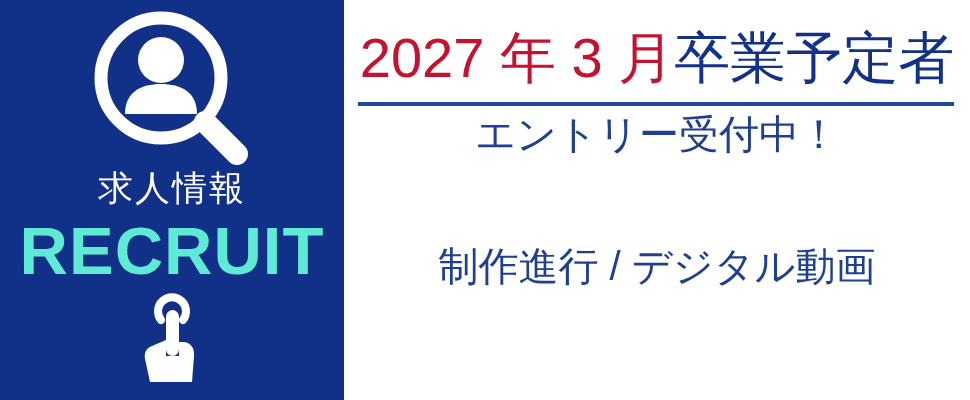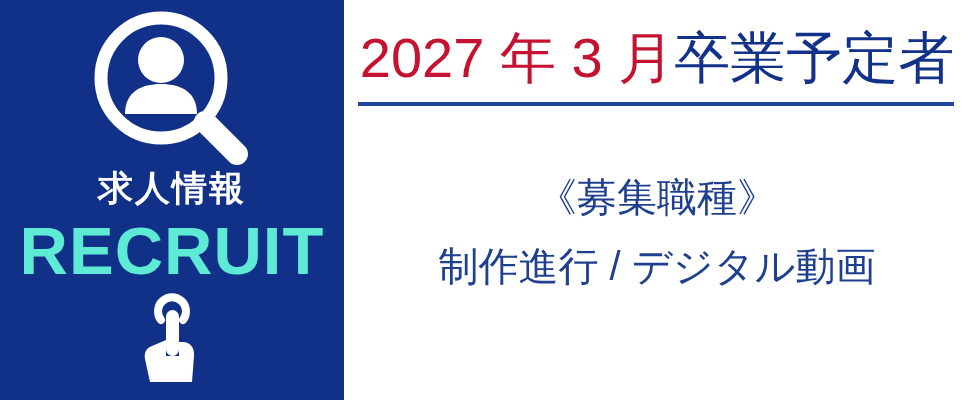--- a/index.html
+++ b/index.html
@@ -36,21 +36,21 @@
     width: 166px;
     height: 160px;
     display: block;
   }
   .panel-jp-label {
     color: #ffffff;
     font-size: 35px;
     line-height: 1;
     letter-spacing: 2px;
     margin-top: 2px;
-    font-weight: 700;
+    font-weight: 400;
     white-space: nowrap;
   }
   .panel-recruit-word {
     color: #5eead4;
     font-size: 67px;
     line-height: 1;
     font-weight: 700;
     letter-spacing: 1px;
     margin-top: 12px;
     white-space: nowrap;
@@ -145,21 +145,21 @@
   </div>
 
   <div class="right-panel">
 
     <div class="headline">
       <span class="part-date">2027 年 3 月</span><span class="part-grad">卒業予定者</span>
     </div>
 
     <div class="headline-rule"></div>
 
+    <div class="body-line line-1">エントリー受付中！</div>
 
-    <div class="body-line line-2">《募集職種》</div>
 
     <div class="body-line line-3">制作進行 / デジタル動画</div>
 
 
   </div>
 
 </div>
 
 </body></html>

